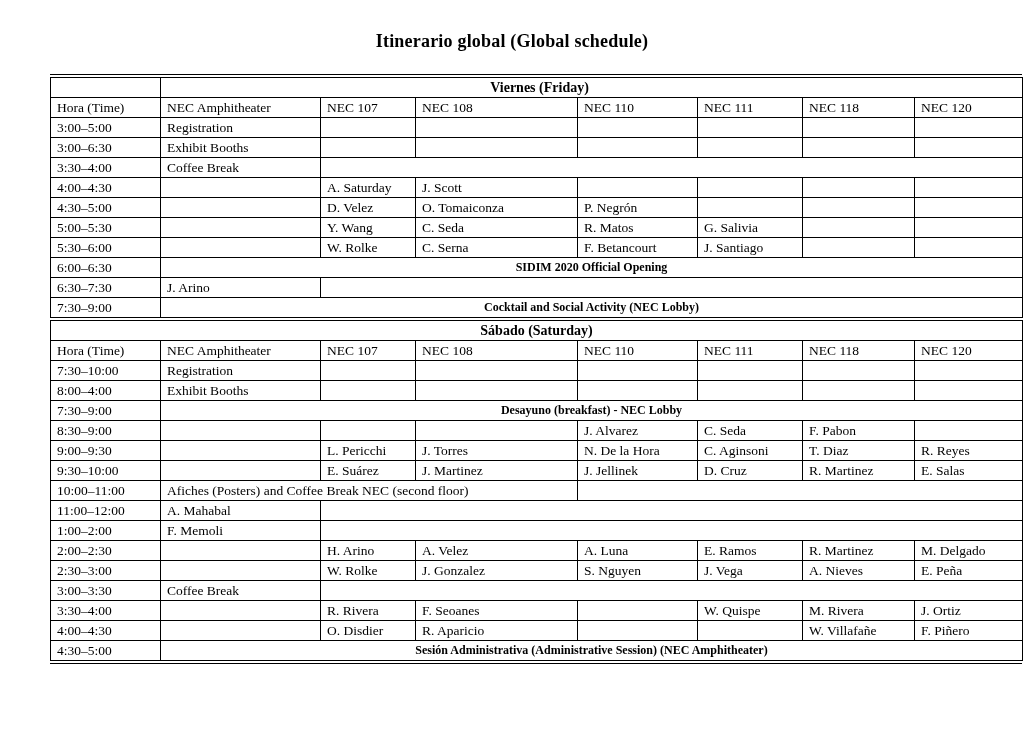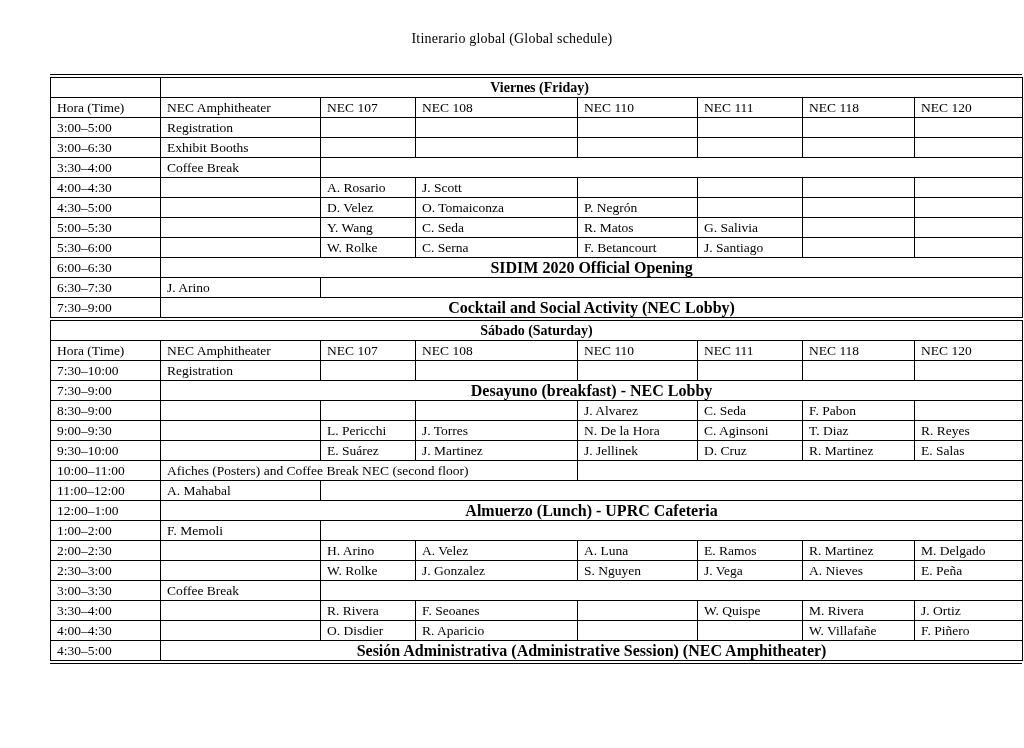--- a/index.html
+++ b/index.html
@@ -6,22 +6,22 @@
   html, body { margin: 0; padding: 0; }
   body {
     width: 1024px; height: 748px;
     background: #ffffff; color: #000000;
     font-family: "Liberation Serif", "DejaVu Serif", serif;
     position: relative; overflow: hidden;
   }
   .page-title {
     margin-top: 31px;
     text-align: center;
-    font-weight: normal;
-    font-size: 14px;
+    font-weight: bold;
+    font-size: 18px;
     letter-spacing: 0.2px;
   }
   .schedule {
     position: absolute;
     left: 50px; top: 74px;
     width: 972px;
   }
   .rule { height: 1px; background: #000; }
   .rule.rtop { margin-bottom: 2px; }
   .rule.rbottom { margin-top: 2px; }
@@ -48,21 +48,21 @@
     font-size: 14px;
   }
   table.section td.shifted {
     
     padding-right: 110px;
   }
   table.section td.hdr { text-align: left; }
   table.section td.event {
     font-weight: bold;
     text-align: center;
-    font-size: 16px;
+    font-size: 12px;
   }
 </style>
 </head>
 <body>
 
 <div class="page-title">Itinerario global (Global schedule)</div>
 
 <div class="schedule">
   <div class="rule rtop"></div>
   <div>
@@ -113,21 +113,21 @@
             <td></td>
           </tr>
           <tr>
             <td class="time">3:30–4:00</td>
             <td>Coffee Break</td>
             <td colspan="6"></td>
           </tr>
           <tr>
             <td class="time">4:00–4:30</td>
             <td></td>
-            <td>A. Rosario</td>
+            <td>A. Saturday</td>
             <td>J. Scott</td>
             <td></td>
             <td></td>
             <td></td>
             <td></td>
           </tr>
           <tr>
             <td class="time">4:30–5:00</td>
             <td></td>
             <td>D. Velez</td>
@@ -202,20 +202,30 @@
             <td class="time">7:30–10:00</td>
             <td>Registration</td>
             <td></td>
             <td></td>
             <td></td>
             <td></td>
             <td></td>
             <td></td>
           </tr>
           <tr>
+            <td class="time">8:00–4:00</td>
+            <td>Exhibit Booths</td>
+            <td></td>
+            <td></td>
+            <td></td>
+            <td></td>
+            <td></td>
+            <td></td>
+          </tr>
+          <tr>
             <td class="time">7:30–9:00</td>
             <td colspan="7" class="event">Desayuno (breakfast) - NEC Lobby</td>
           </tr>
           <tr>
             <td class="time">8:30–9:00</td>
             <td></td>
             <td></td>
             <td></td>
             <td>J. Alvarez</td>
             <td>C. Seda</td>
@@ -244,24 +254,20 @@
           </tr>
           <tr>
             <td class="time">10:00–11:00</td>
             <td colspan="3">Afiches (Posters) and Coffee Break NEC (second floor)</td>
             <td colspan="4"></td>
           </tr>
           <tr>
             <td class="time">11:00–12:00</td>
             <td>A. Mahabal</td>
             <td colspan="6"></td>
-          </tr>
-          <tr>
-            <td class="time">12:00–1:00</td>
-            <td colspan="7" class="event">Almuerzo (Lunch) - UPRC Cafeteria</td>
           </tr>
           <tr>
             <td class="time">1:00–2:00</td>
             <td>F. Memoli</td>
             <td colspan="6"></td>
           </tr>
           <tr>
             <td class="time">2:00–2:30</td>
             <td></td>
             <td>H. Arino</td>

